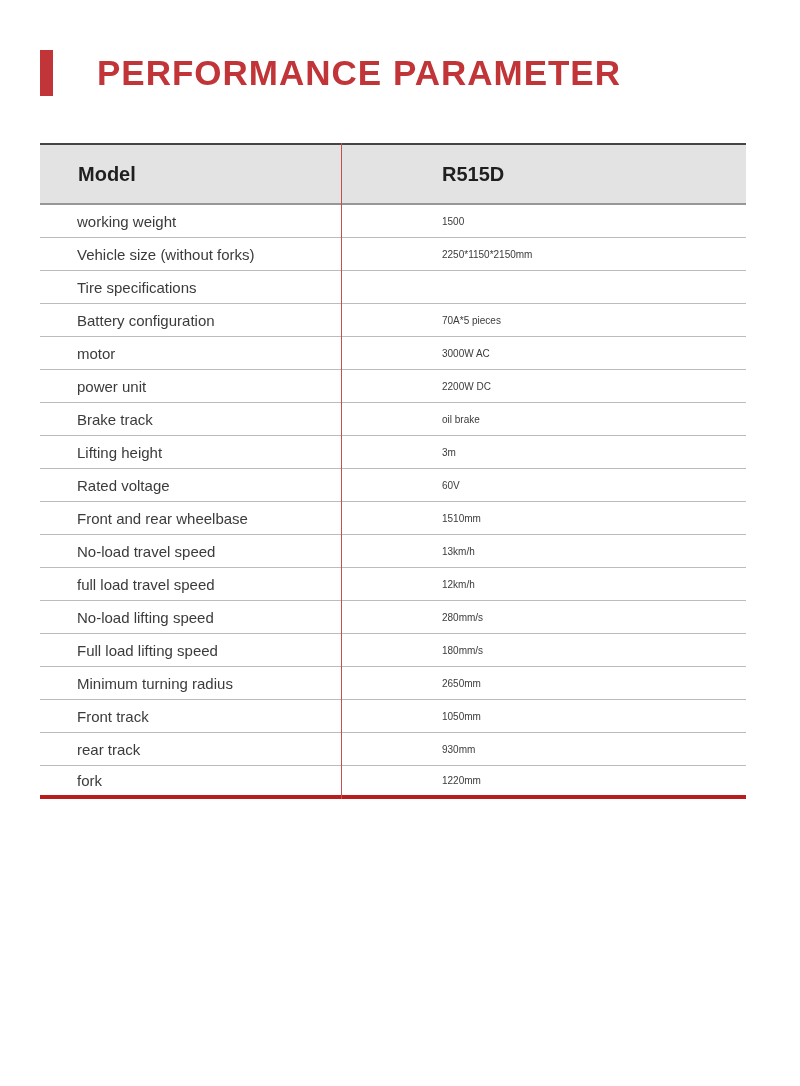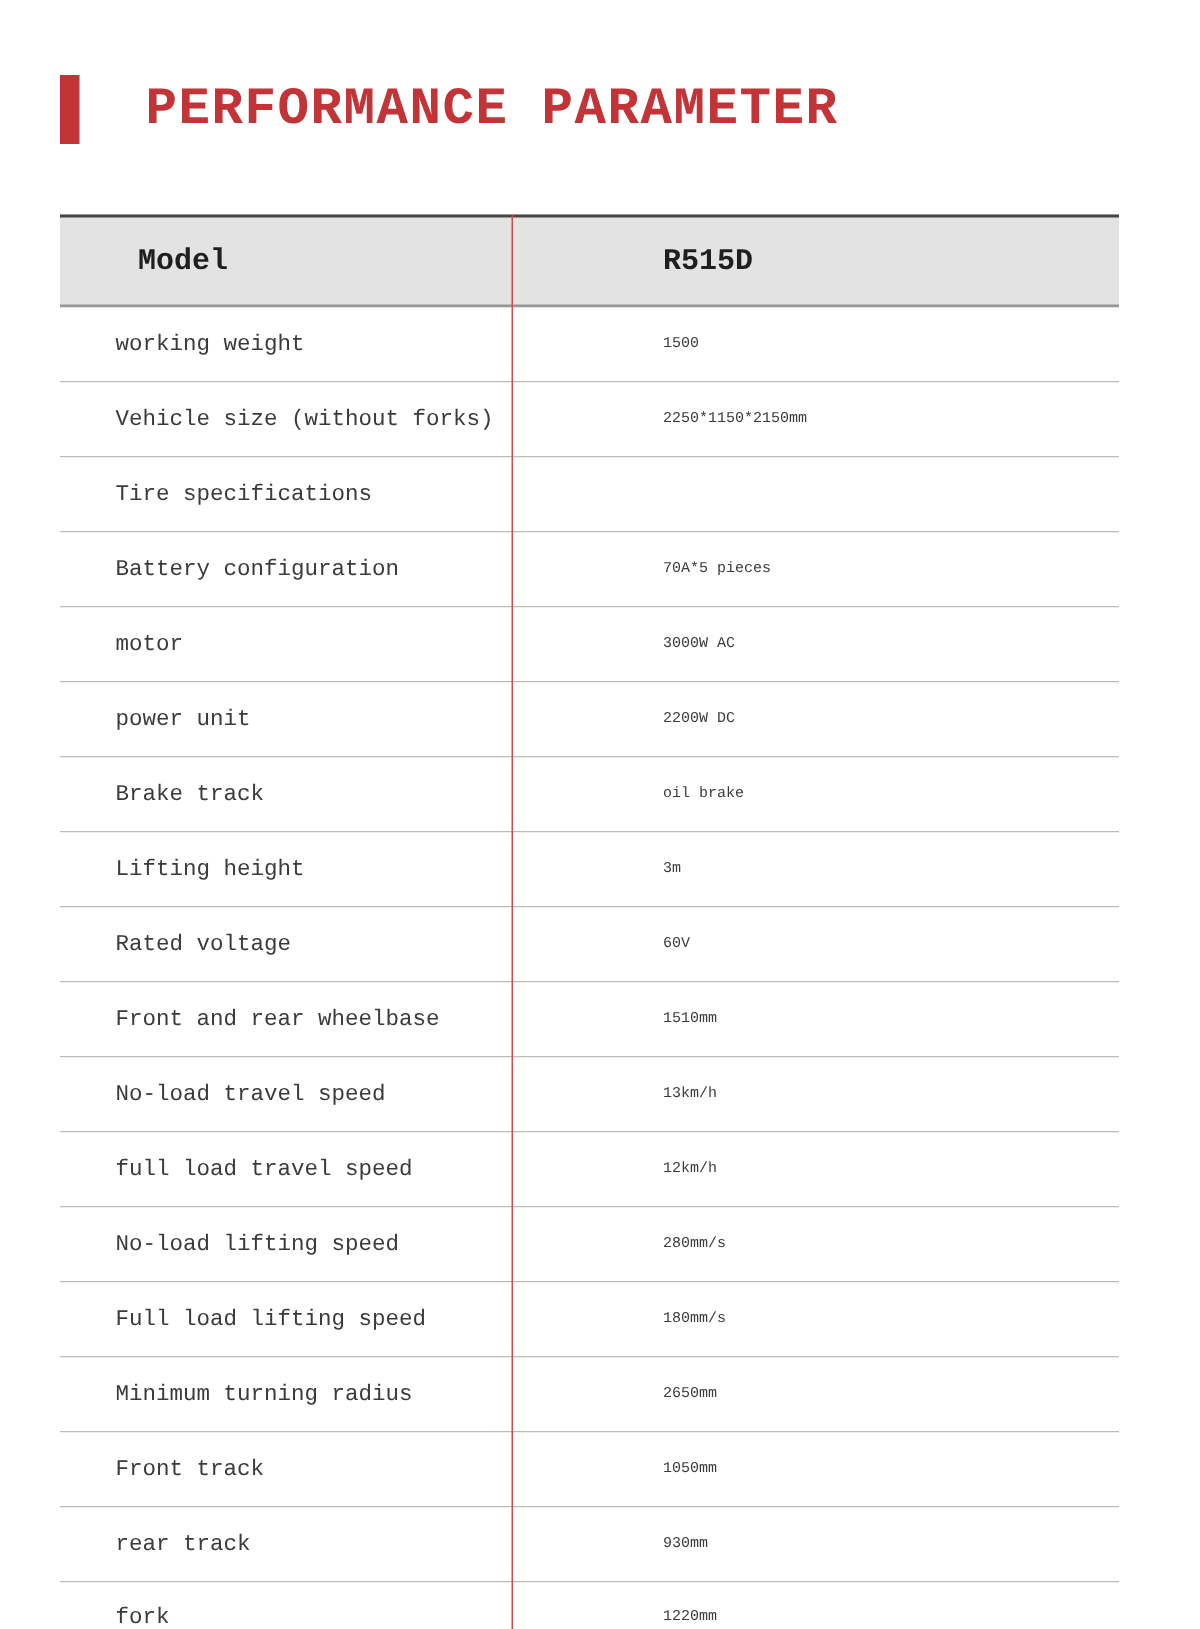--- a/index.html
+++ b/index.html
@@ -7,21 +7,20 @@
     width: 800px;
     background: #ffffff;
     font-family: "Liberation Sans", sans-serif;
   }
   .page {
     position: relative;
     width: 800px;
     height: 1086px;
     background: #ffffff;
     overflow: hidden;
-    font-family: Liberation Mono, monospace;
   }
 
   
   .title-wrap {
     position: absolute;
     left: 0;
     top: 49px;
     width: 800px;
     height: 48px;
   }
@@ -56,35 +55,35 @@
   .thead {
     display: grid;
     grid-template-columns: 301px 1fr;
     height: 62px;
     background: #e3e3e3;
     border-top: 2px solid #454545;
     border-bottom: 2px solid #979797;
     align-items: center;
   }
   .thead .th-model {
-    padding-left: 52px;
+    padding-left: 38px;
     font-size: 20px;
     font-weight: bold;
     color: #1f1f1f;
   }
   .thead .th-value {
     padding-left: 101px;
     font-size: 20px;
     font-weight: bold;
     color: #1f1f1f;
   }
   .tbody .row {
     display: grid;
     grid-template-columns: 301px 1fr;
-    height: 50px;
+    height: 33px;
     align-items: center;
     border-bottom: 1px solid #bcbcbc;
     background: #ffffff;
   }
   .tbody .row:last-child {
     border-bottom: 4px solid #b91c1c;
   }
   .cell-label {
     padding-left: 37px;
     font-size: 15px;

